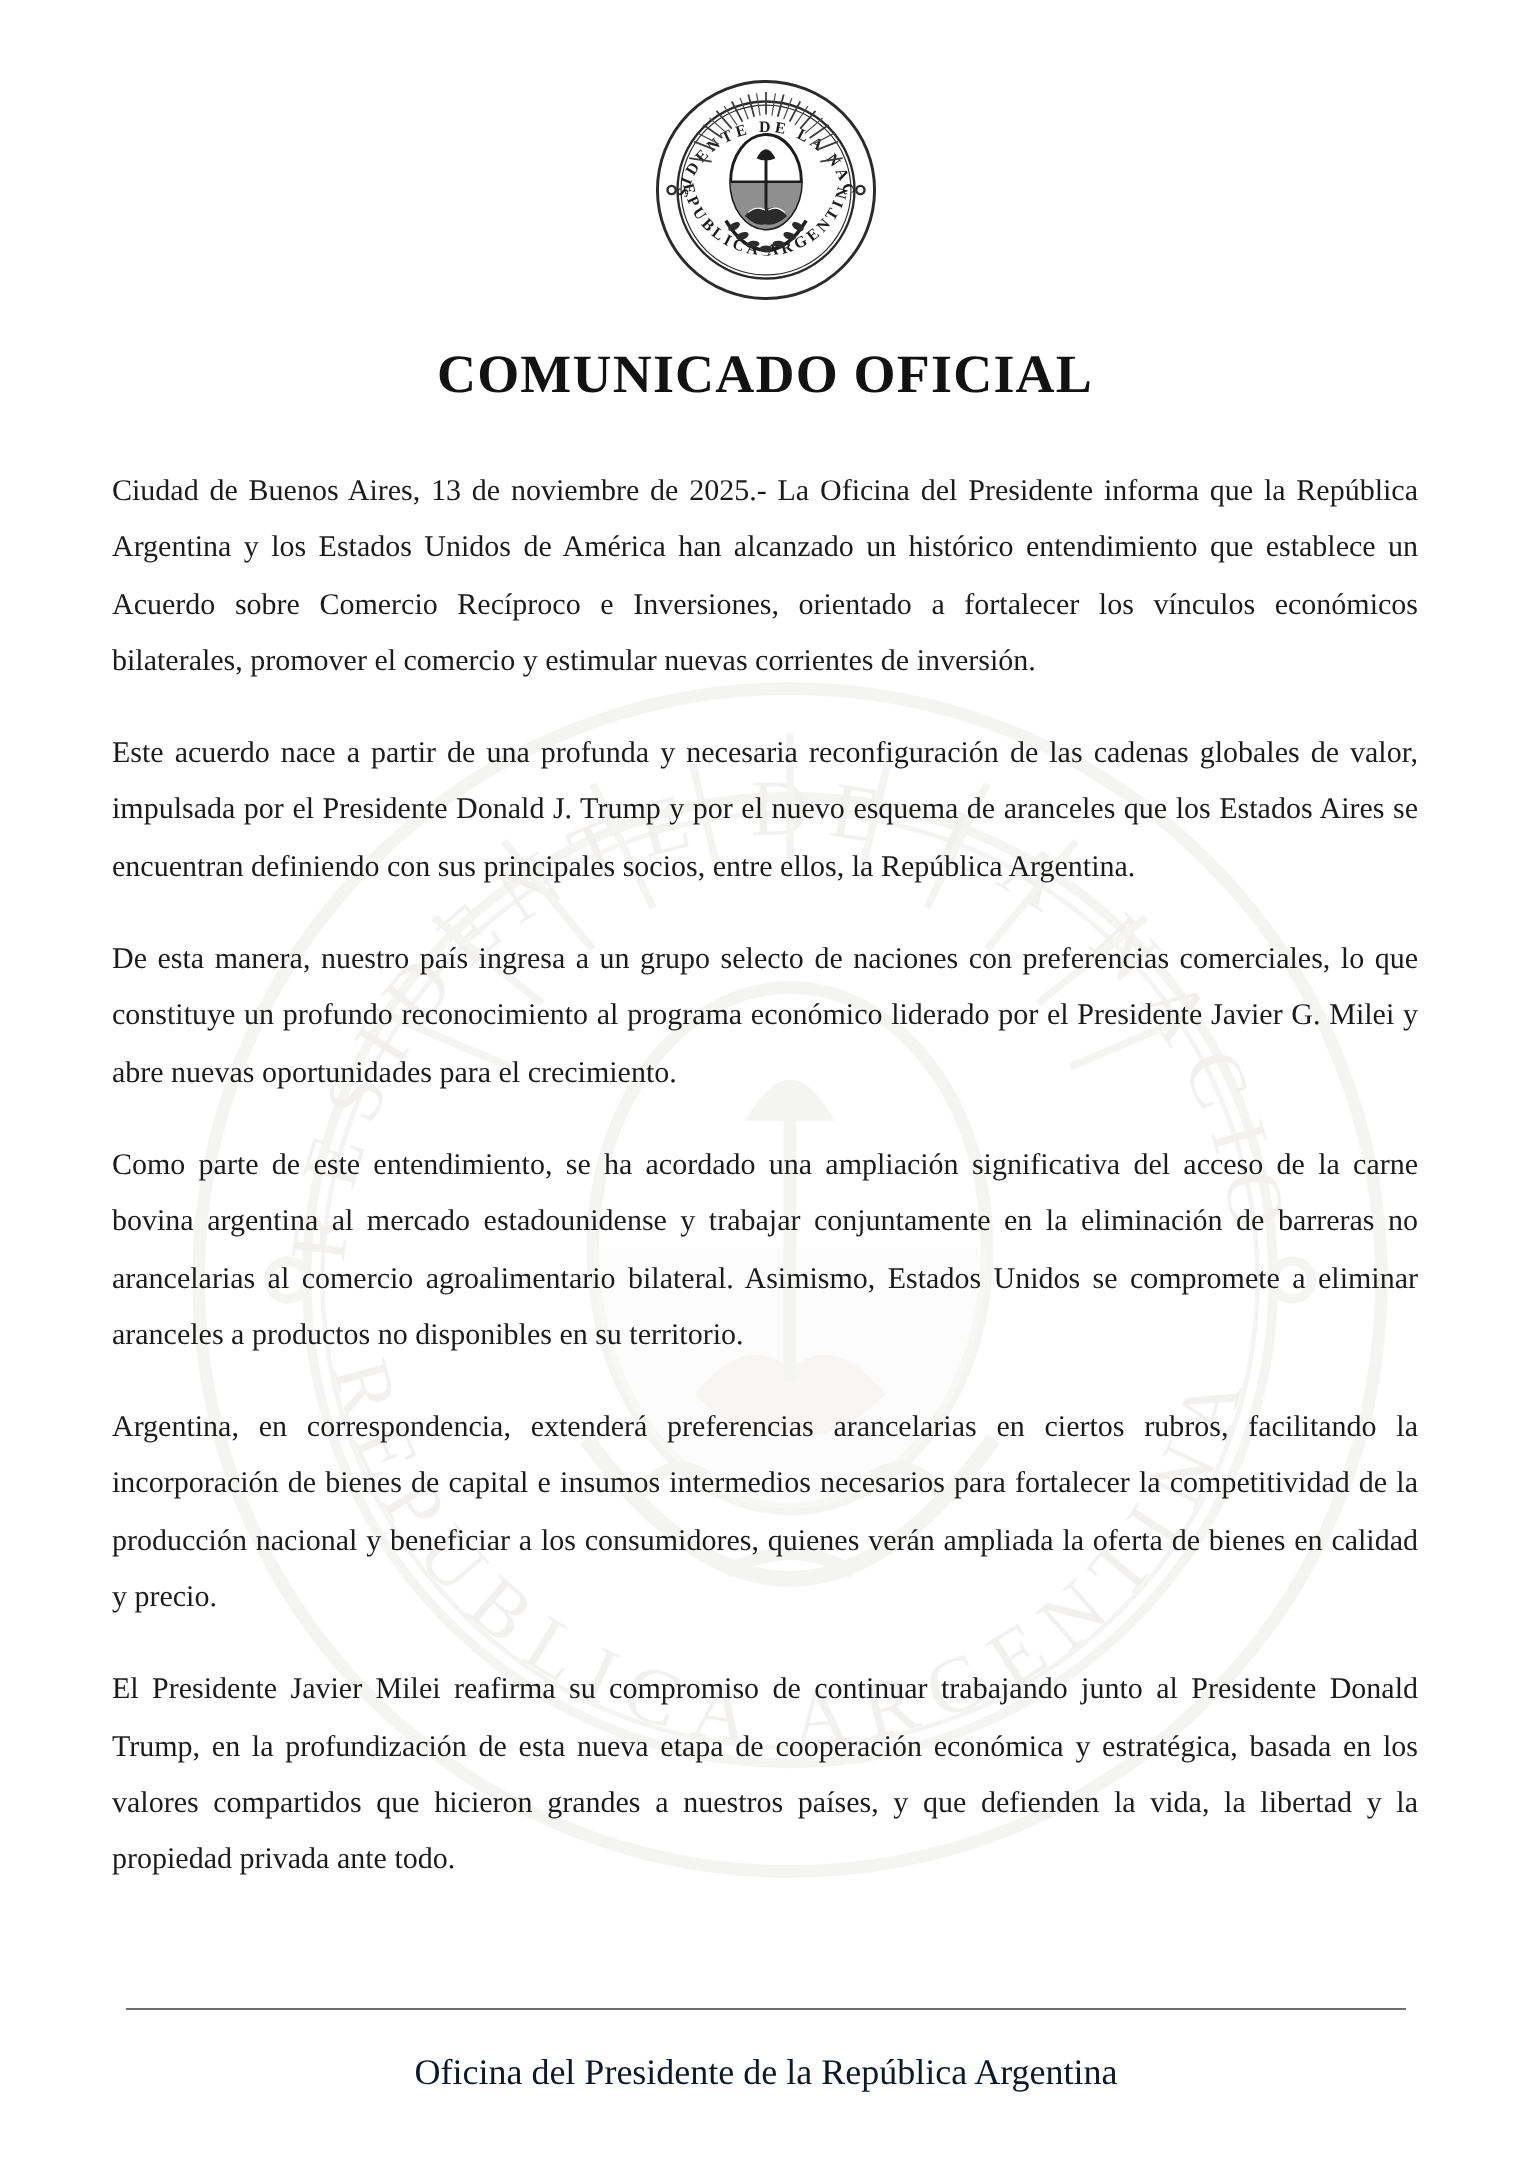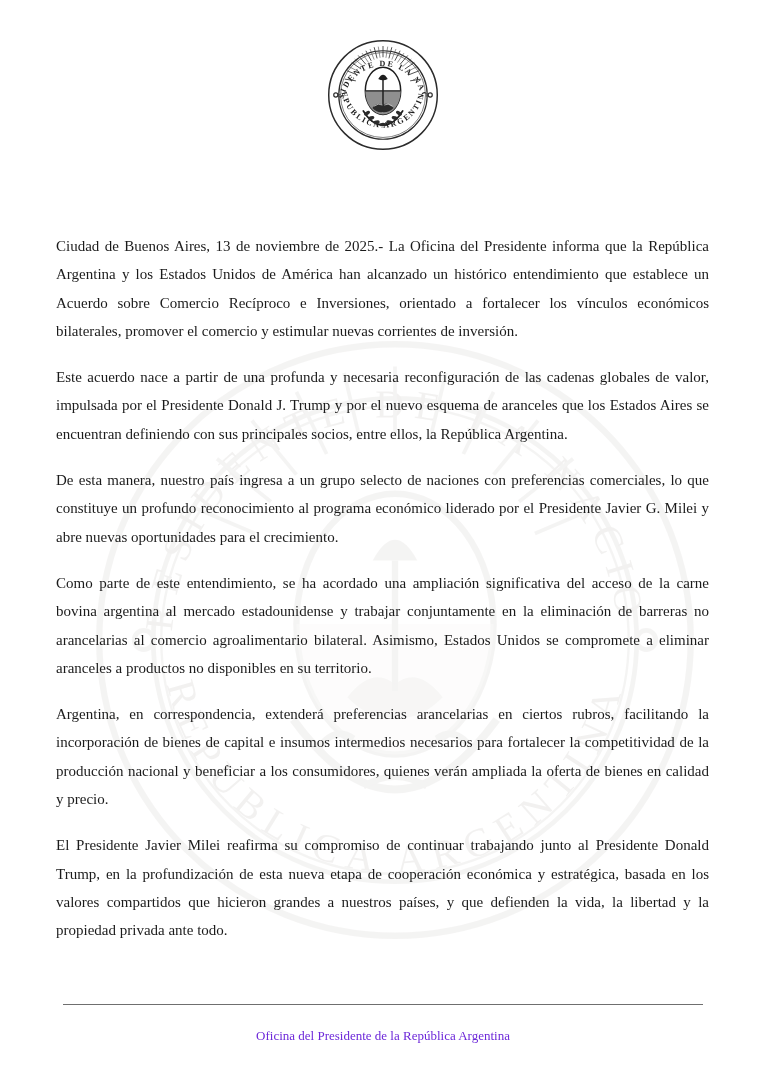--- a/index.html
+++ b/index.html
@@ -96,23 +96,23 @@
     z-index: 2;
   }
   .footer-rule {
     width: 100%;
     height: 1px;
     background: #6f6f6f;
     margin: 0 0 20px 0;
   }
   .footer-text {
     text-align: center;
-    font-size: 13px;
+    font-size: 18px;
     line-height: 22px;
-    color: #6d28d9;
+    color: #0f172a;
   }
 </style>
 </head>
 <body>
 
 <div class="page">
 
   <div class="watermark">
     <svg viewBox="0 0 400 400" xmlns="http://www.w3.org/2000/svg">
       <defs>
@@ -227,20 +227,21 @@
           <ellipse cx="240" cy="278" rx="11" ry="6" transform="rotate(20 240 278)"></ellipse>
           <ellipse cx="222" cy="292" rx="11" ry="6" transform="rotate(8 222 292)"></ellipse>
           <ellipse cx="200" cy="300" rx="11" ry="6"></ellipse>
         </g>
 
         <path d="M190 306 q10 12 20 0 q-10 10 -20 0 z" fill="#1d1d1d"></path>
       </svg>
     </div>
   </div>
 
+  <div class="title">COMUNICADO OFICIAL</div>
 
   <div class="body-block">
     <p class="para">Ciudad de Buenos Aires, 13 de noviembre de 2025.- La Oficina del Presidente informa que la República Argentina y los Estados Unidos de América han alcanzado un histórico entendimiento que establece un Acuerdo sobre Comercio Recíproco e Inversiones, orientado a fortalecer los vínculos económicos bilaterales, promover el comercio y estimular nuevas corrientes de inversión.</p>
     <p class="para">Este acuerdo nace a partir de una profunda y necesaria reconfiguración de las cadenas globales de valor, impulsada por el Presidente Donald J. Trump y por el nuevo esquema de aranceles que los Estados Aires se encuentran definiendo con sus principales socios, entre ellos, la República Argentina.</p>
     <p class="para">De esta manera, nuestro país ingresa a un grupo selecto de naciones con preferencias comerciales, lo que constituye un profundo reconocimiento al programa económico liderado por el Presidente Javier G. Milei y abre nuevas oportunidades para el crecimiento.</p>
     <p class="para">Como parte de este entendimiento, se ha acordado una ampliación significativa del acceso de la carne bovina argentina al mercado estadounidense y trabajar conjuntamente en la eliminación de barreras no arancelarias al comercio agroalimentario bilateral. Asimismo, Estados Unidos se compromete a eliminar aranceles a productos no disponibles en su territorio.</p>
     <p class="para">Argentina, en correspondencia, extenderá preferencias arancelarias en ciertos rubros, facilitando la incorporación de bienes de capital e insumos intermedios necesarios para fortalecer la competitividad de la producción nacional y beneficiar a los consumidores, quienes verán ampliada la oferta de bienes en calidad y precio.</p>
     <p class="para">El Presidente Javier Milei reafirma su compromiso de continuar trabajando junto al Presidente Donald Trump, en la profundización de esta nueva etapa de cooperación económica y estratégica, basada en los valores compartidos que hicieron grandes a nuestros países, y que defienden la vida, la libertad y la propiedad privada ante todo.</p>
   </div>
 

